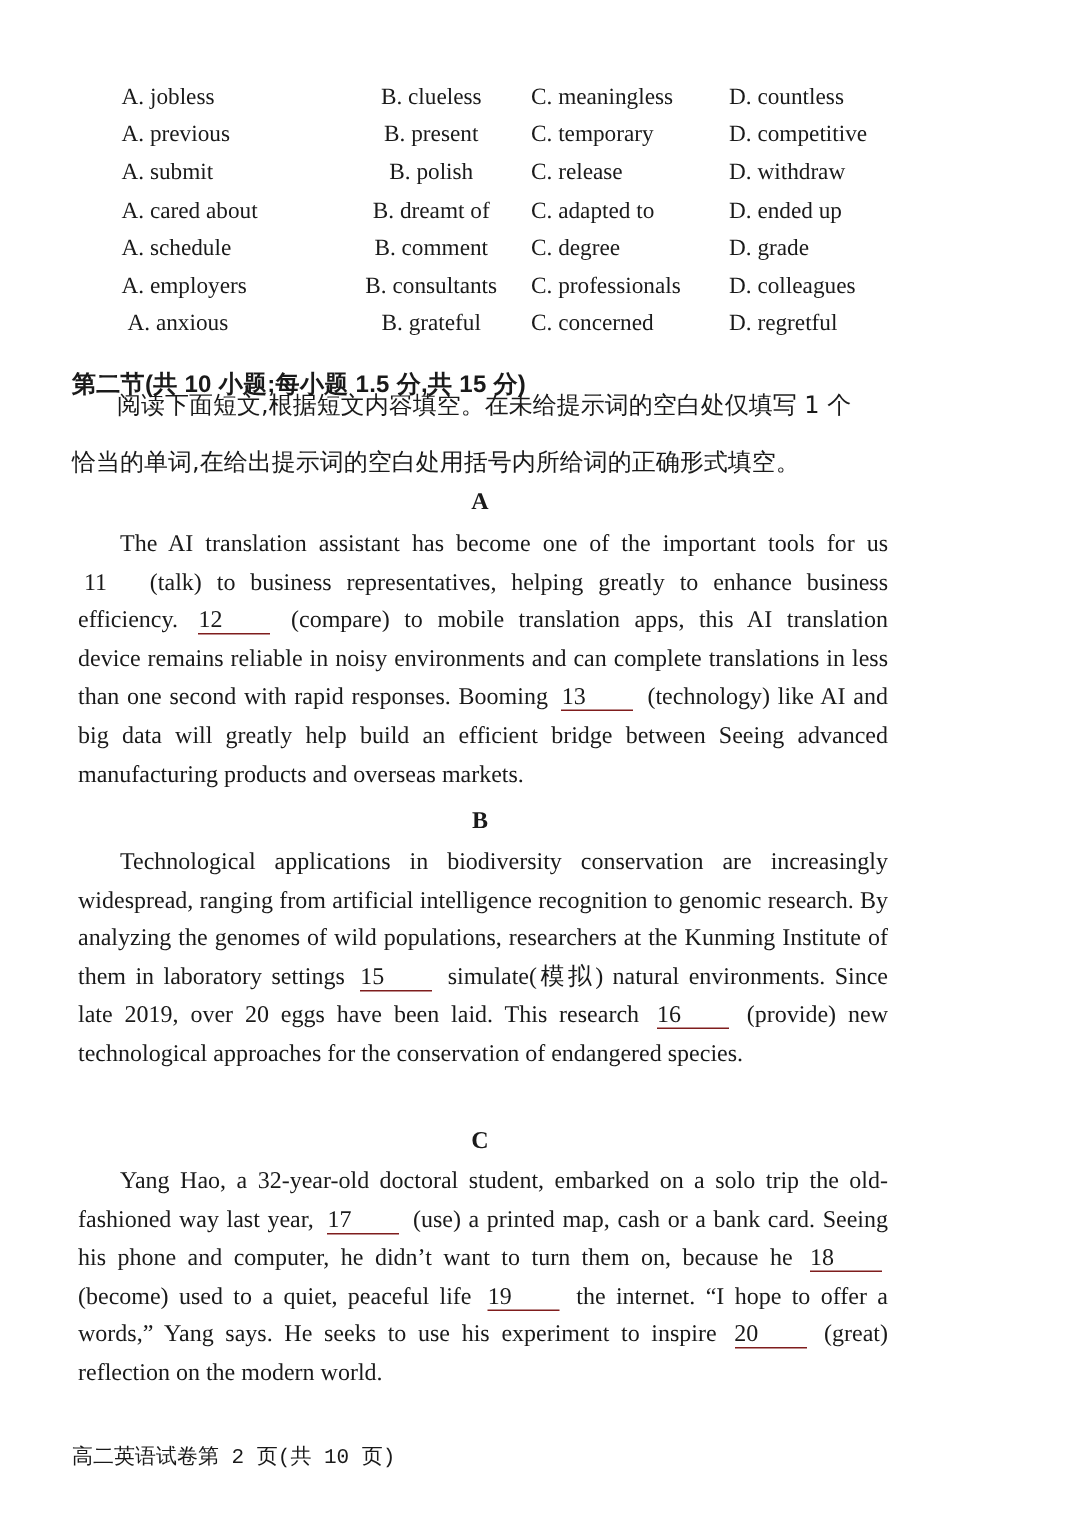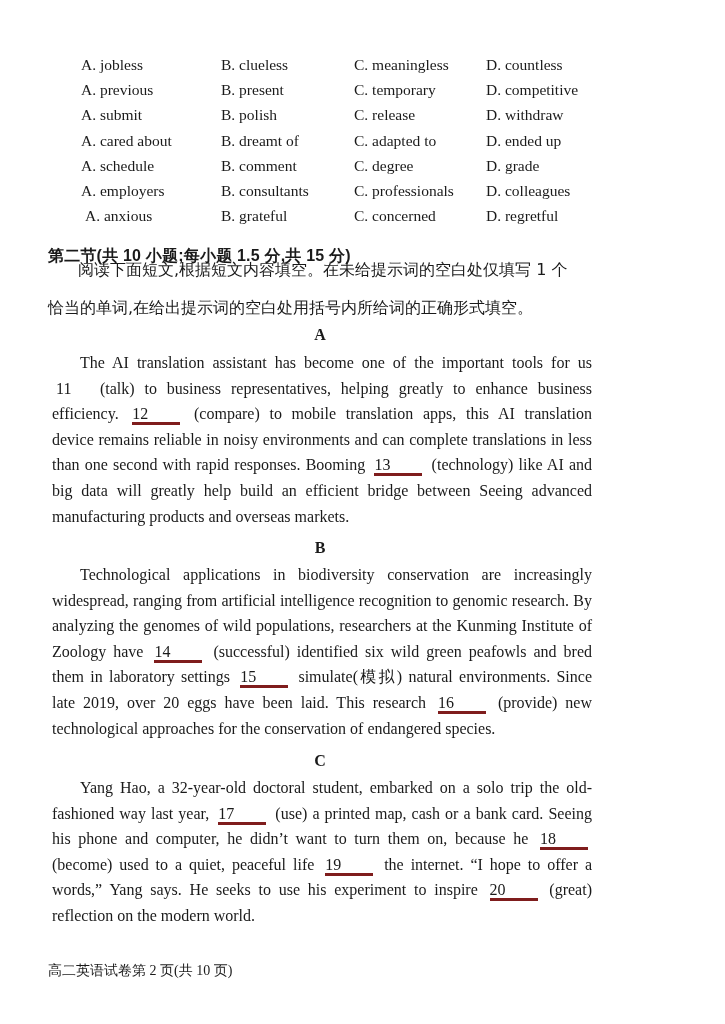--- a/index.html
+++ b/index.html
@@ -8,21 +8,21 @@
       font-family: "Liberation Serif", "DejaVu Serif", serif;
       color: #1a1a1a;
     }
     .page { position: absolute; left: 0; top: 0; width: 725px; height: 1024px; }
 
     
     .options { position: absolute; left: 62px; top: 52px; width: 560px; margin-left: 19px; }
     .opt-row { display: flex; height: 25.3px; align-items: center; font-size: 15.5px; }
     .opt { white-space: nowrap; }
     .opt.a { width: 140px; }
-    .opt.b { width: 133px; }
+    .opt.b { width: 133px; text-align: center; }
     .opt.c { width: 132px; }
     .opt.d { width: 150px; }
     .opt-row.indent .opt.a { padding-left: 4px; width: 136px; }
 
     
     .section-head { position: absolute; left: 48px; top: 246px; font-size: 16px; font-weight: bold;
       font-family: Liberation Sans, sans-serif; letter-spacing: 0.2px; }
     .instr { position: absolute; left: 48px; width: 560px; font-size: 16px;
       font-family: "DejaVu Sans", "Liberation Sans", sans-serif; }
     .instr.l1 { top: 260px; left: 78px; }
@@ -37,25 +37,25 @@
     .para { position: absolute; left: 52px; width: 540px; font-size: 16px; line-height: 25.6px;
       text-align: justify; text-align-last: left; }
     .para .line { display: block; white-space: nowrap; text-align: justify; text-align-last: justify; }
     .para .line.last { text-align-last: left; }
     .para-a { top: 350px; }
     .para-b { top: 562px; }
     .para-c { top: 775px; }
 
     .first { padding-left: 28px; }
     .blank { display: inline-block; min-width: 48px; text-align: center;
-      border-bottom: 3px solid #7f1d1d; line-height: 17px; margin: 0 4px; }
+      border-bottom: 1px solid #7f1d1d; line-height: 17px; margin: 0 4px; }
     .blank.plain { border-bottom: none; min-width: 30px; }
 
     .footer { position: absolute; left: 48px; top: 962px; font-size: 14px;
-      font-family: Liberation Serif, serif; }
+      font-family: Liberation Mono, monospace; }
   </style>
 </head>
 <body>
 
 <div class="page">
 
   <div class="options">
     <div class="opt-row">
       <span class="opt a">A. jobless</span>
       <span class="opt b">B. clueless</span>
@@ -113,21 +113,20 @@
       <span class="line">than one second with rapid responses. Booming <span class="blank">13</span> (technology) like AI and</span>
       <span class="line">big data will greatly help build an efficient bridge between Seeing advanced</span>
       <span class="line last">manufacturing products and overseas markets.</span>
     </div>
 
   <div class="passage-letter letter-b">B</div>
   <div class="para para-b">
       <span class="line first">Technological applications in biodiversity conservation are increasingly</span>
       <span class="line">widespread, ranging from artificial intelligence recognition to genomic research. By</span>
       <span class="line">analyzing the genomes of wild populations, researchers at the Kunming Institute of</span>
-      <span class="line">Zoology have <span class="blank">14</span> (successful) identified six wild green peafowls and bred</span>
       <span class="line">them in laboratory settings <span class="blank">15</span> simulate(模拟) natural environments. Since</span>
       <span class="line">late 2019, over 20 eggs have been laid. This research <span class="blank">16</span> (provide) new</span>
       <span class="line last">technological approaches for the conservation of endangered species.</span>
     </div>
 
   <div class="passage-letter letter-c">C</div>
   <div class="para para-c">
       <span class="line first">Yang Hao, a 32-year-old doctoral student, embarked on a solo trip the old-</span>
       <span class="line">fashioned way last year, <span class="blank">17</span> (use) a printed map, cash or a bank card. Seeing</span>
       <span class="line">his phone and computer, he didn’t want to turn them on, because he <span class="blank">18</span></span>

